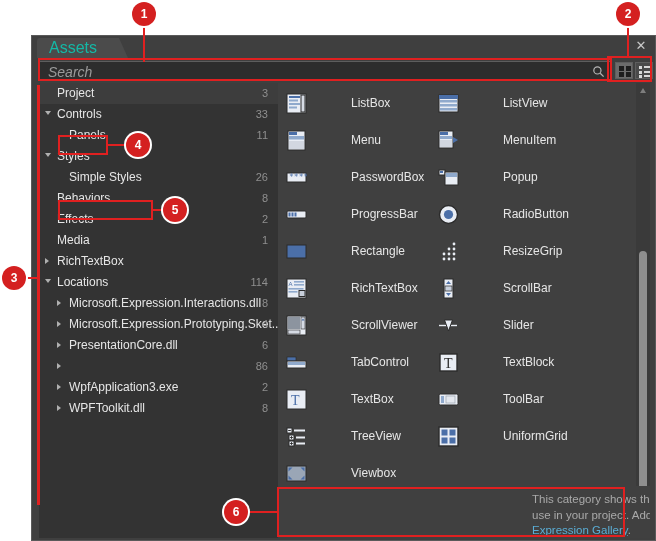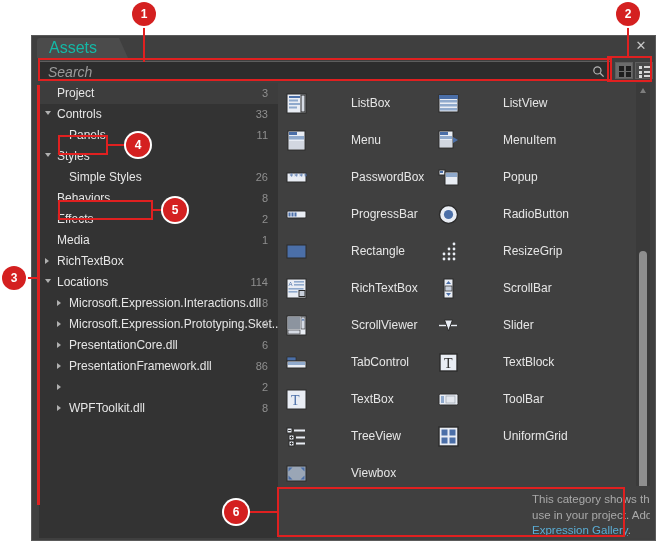--- a/index.html
+++ b/index.html
@@ -254,25 +254,25 @@
             <span class="lbl">Microsoft.Expression.Prototyping.Sket...</span>
             <span class="cnt">4</span>
           </div>
           <div class="trow lv1">
             <span class="arrow right"></span>
             <span class="lbl">PresentationCore.dll</span>
             <span class="cnt">6</span>
           </div>
           <div class="trow lv1">
             <span class="arrow right"></span>
-            <span class="lbl">PresentationFramework.dll</span>
             <span class="cnt">86</span>
           </div>
           <div class="trow lv1">
             <span class="arrow right"></span>
+            <span class="lbl">WpfApplication3.exe</span>
             <span class="cnt">2</span>
           </div>
           <div class="trow lv1">
             <span class="arrow right"></span>
             <span class="lbl">WPFToolkit.dll</span>
             <span class="cnt">8</span>
           </div>
         </div>
       <div class="listpane">
         <div class="agrid" id="agrid">

